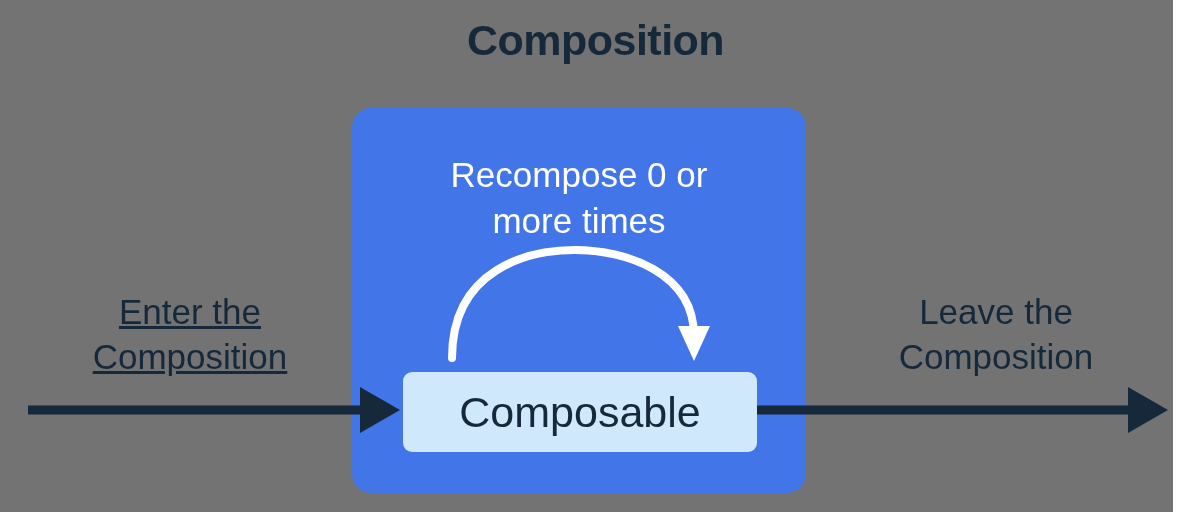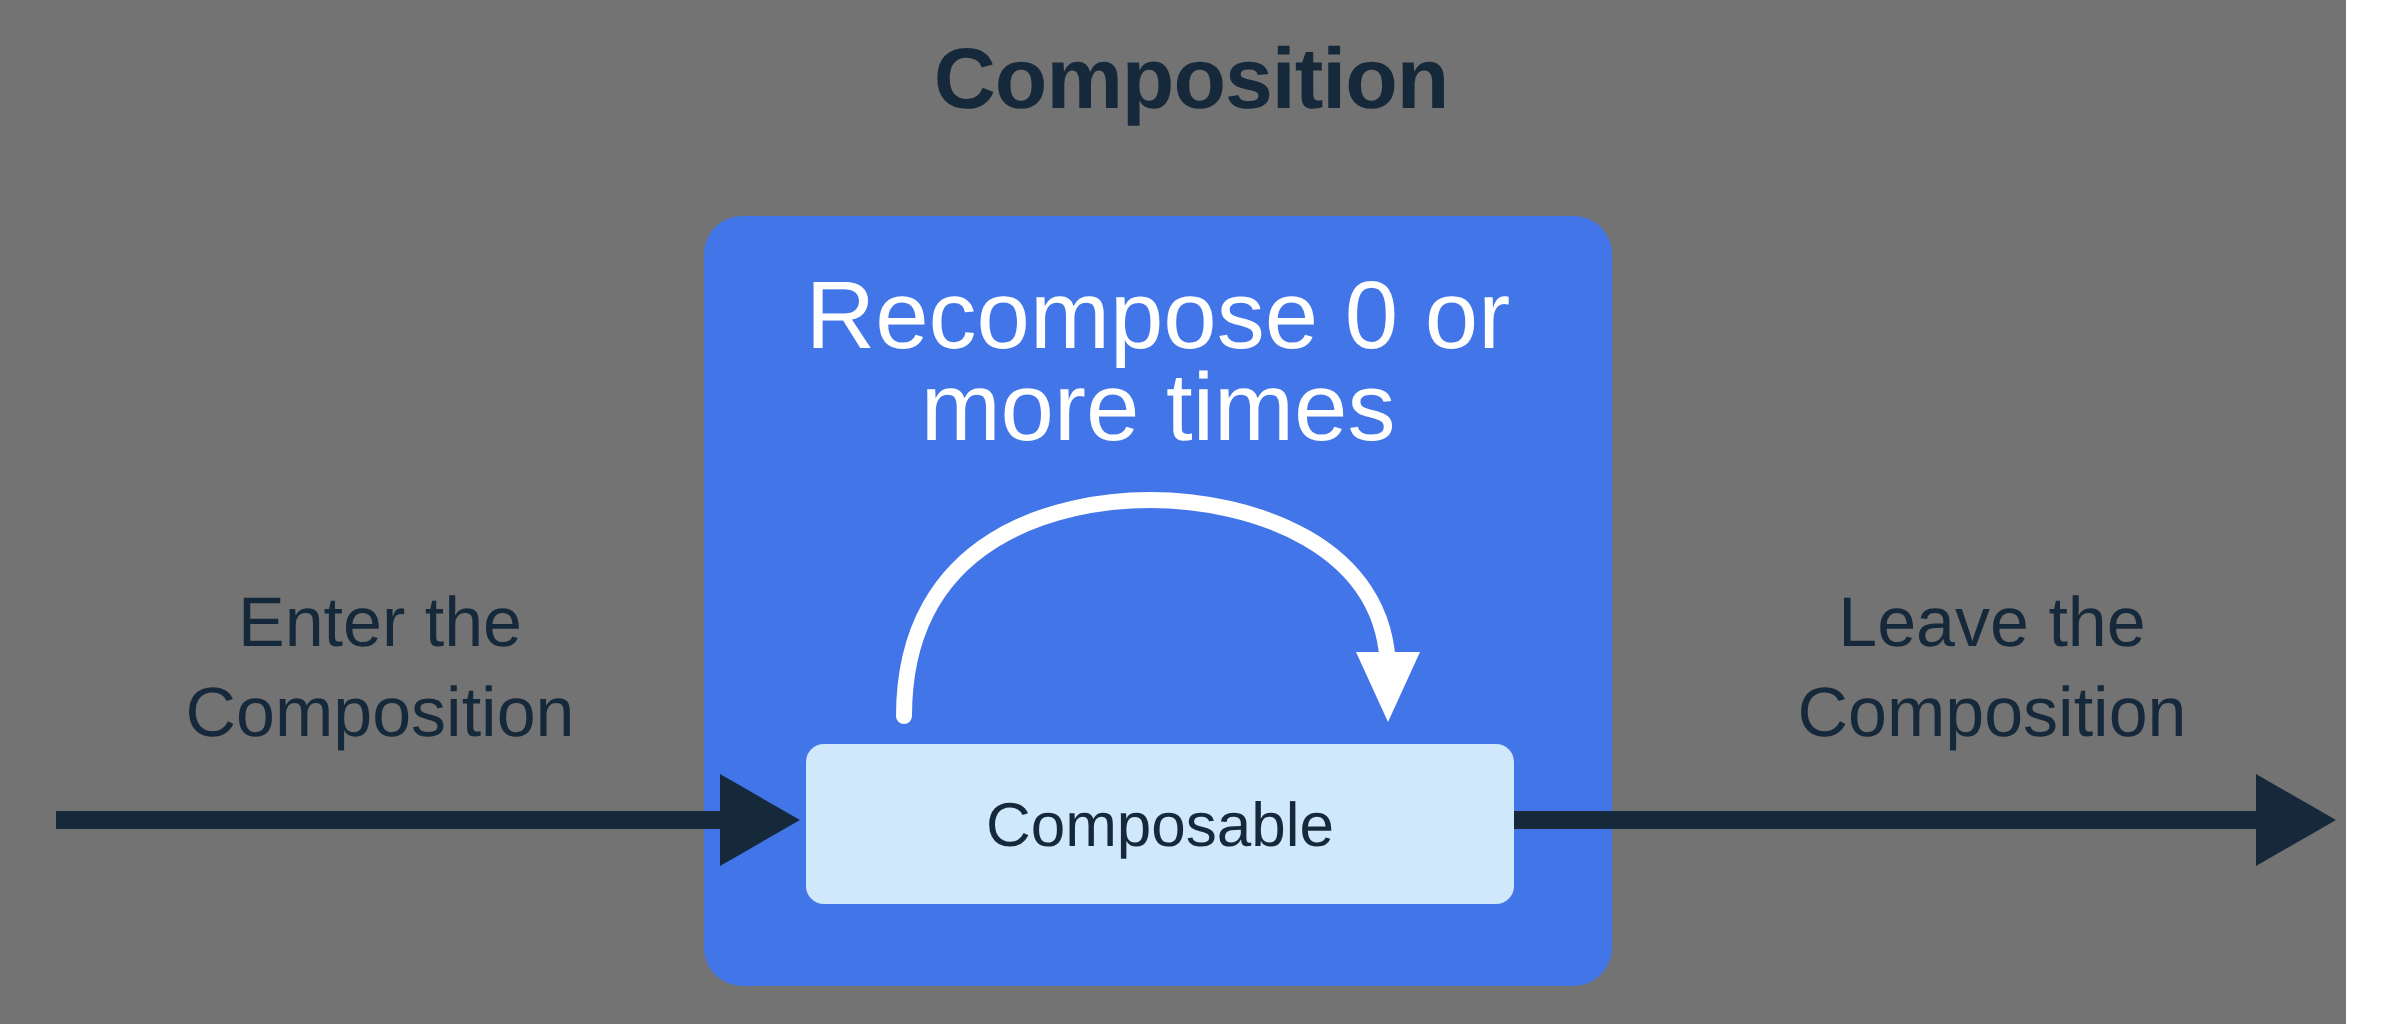--- a/index.html
+++ b/index.html
@@ -41,61 +41,62 @@
     width: 454px;
     height: 385px;
     background: #4275e8;
     border-radius: 19px;
   }
 
   
   #recompose-caption {
     position: absolute;
     left: 352px;
-    top: 136px;
+    top: 152px;
     width: 454px;
     text-align: center;
     color: #ffffff;
-    font-size: 48px;
+    font-size: 35px;
     line-height: 46px;
     white-space: pre-line;
   }
 
   
   #composable-box {
     position: absolute;
     left: 403px;
     top: 372px;
     width: 354px;
     height: 80px;
     background: #d0e8fb;
     border-radius: 9px;
     display: flex;
     align-items: center;
     justify-content: center;
   }
   #composable-label {
-    font-size: 31px;
+    font-size: 43px;
     color: #16293a;
     line-height: 1;
   }
 
   
   .side-label {
     position: absolute;
     text-align: center;
     color: #16293a;
     font-size: 35px;
     line-height: 45px;
     white-space: pre-line;
   }
   #enter-label {
     left: 28px;
     top: 289px;
     width: 324px;
+    text-decoration: underline;
   }
   #leave-label {
     left: 816px;
     top: 289px;
     width: 360px;
   }
 
   
   .overlay {
     position: absolute;

